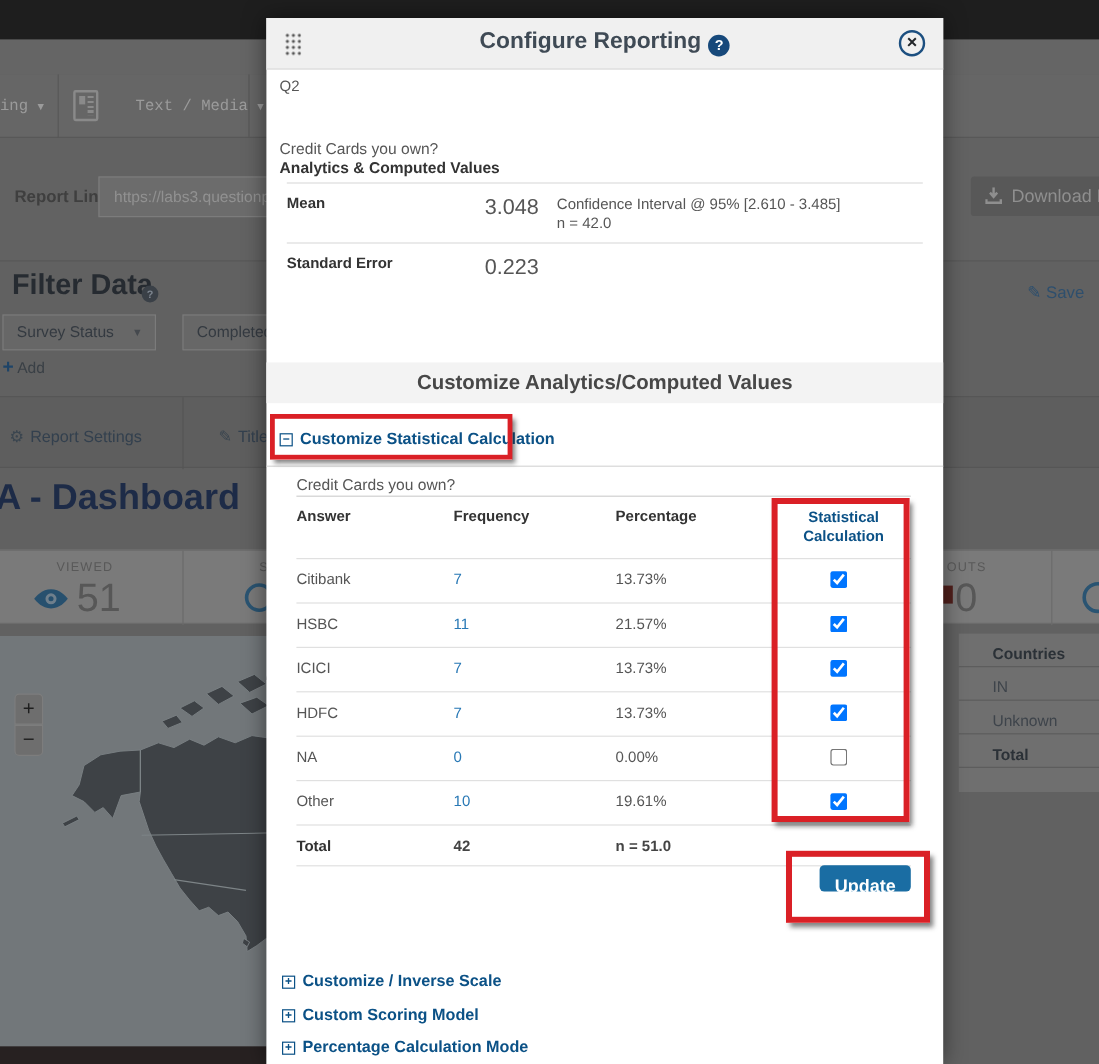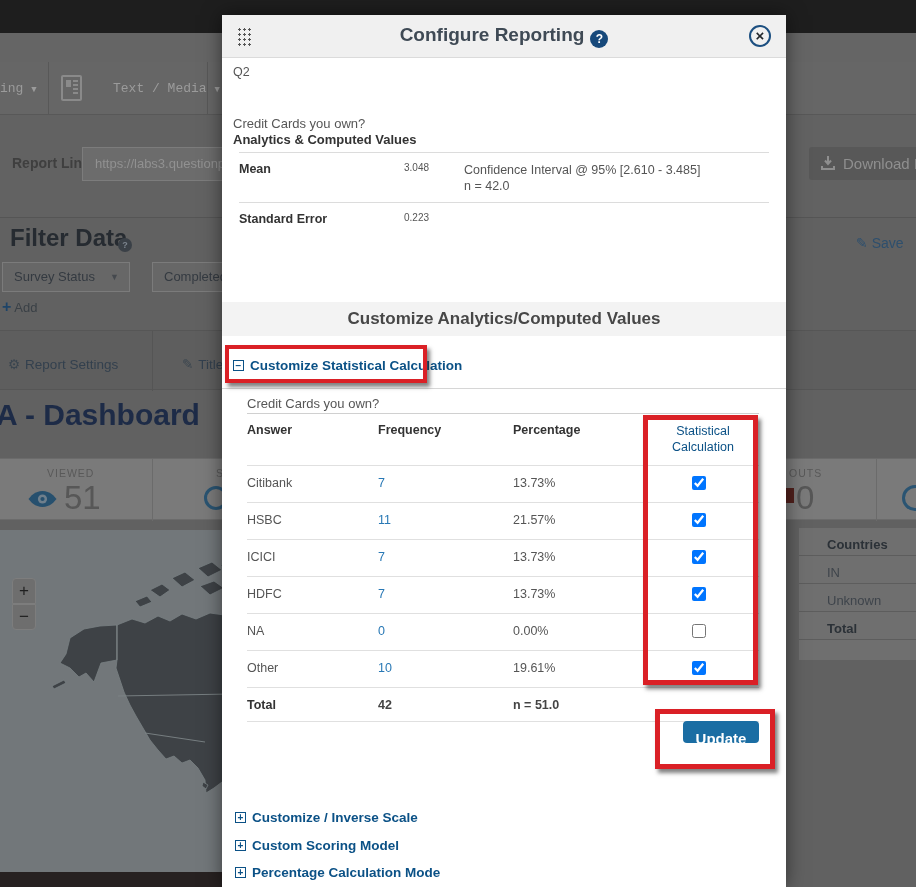--- a/index.html
+++ b/index.html
@@ -74,38 +74,38 @@
       font-size:12px; line-height:18px; text-align:center; vertical-align:-2px; margin-left:6px; }
   .close-btn { position:absolute; right:15px; top:10px; width:22px; height:22px; border-radius:50%; border:2px solid #1c4f80;
       color:#22262a; font-size:15px; font-weight:bold; text-align:center; line-height:18px; }
 
   .m-q2 { left:11px; top:50px; font-size:12.5px; color:#565656; }
   .m-qtext { left:11px; top:101px; font-size:13px; color:#565656; }
   .m-aheading { left:11px; top:117px; font-size:13px; font-weight:bold; color:#333; }
   .an-table { left:17px; top:137px; width:530px; }
   .an-row { display:flex; border-top:1px solid #dcdcdc; padding:9px 0 8px 0; }
   .an-label { width:165px; font-size:12.5px; font-weight:bold; color:#333; }
-  .an-value { width:40px; font-size:10px; color:#555; text-align:left; }
+  .an-value { width:40px; font-size:18px; color:#555; text-align:left; }
   .an-extra { margin-left:20px; font-size:12.5px; color:#555; line-height:16px; }
 
   .banner { left:0; top:287px; width:564px; height:34px; background:#f3f3f3; text-align:center; line-height:34px;
       font-size:17px; font-weight:bold; color:#474747; }
   .toggle-ic { display:inline-block; width:11px; height:11px; border:1px solid #0b5186; color:#0b5186; font-size:10px;
       line-height:9px; text-align:center; margin-right:6px; vertical-align:1px; }
   .sc-link { left:11px; top:343px; font-size:13.5px; font-weight:bold; color:#0b5186; white-space:nowrap; }
   .m-hr { left:0; top:373px; width:564px; height:1px; background:#d6d6d6; }
   .m-qtext2 { left:25px; top:381px; font-size:13px; color:#565656; }
 
   .ftable { left:25px; top:398px; width:512px; font-size:12.5px; color:#555; }
   .frow { display:flex; border-bottom:1px solid #e0e0e0; }
   .frow.head { border-top:1px solid #d0d0d0; font-weight:bold; color:#333; }
   .c1 { width:131px; } .c2 { width:135px; } .c3 { width:134px; } .c4 { width:112px; text-align:center; }
   .frow > div { padding-top:10px; padding-bottom:9px; }
   .frow.head > div { padding-top:9px; padding-bottom:10px; }
-  .stat-head { color:#0b5186; line-height:16px; font-weight:normal; }
+  .stat-head { color:#0b5186; line-height:16px; font-weight:bold; }
   .freq a { color:#2878b5; text-decoration:none; }
   .frow input[type=checkbox] { width:14px; height:14px; margin:0 0 0 -8px; }
   .frow.totalrow { font-weight:bold; color:#444; }
   .frow.totalrow .c1 { color:#333; }
 
   .update-btn { left:461px; top:706px; width:76px; height:22px; background:#1a6da3; border-radius:4px; color:#fff;
       font-size:15px; font-weight:bold; text-align:center; line-height:36px; }
   .b-link { font-size:13.5px; font-weight:bold; color:#0b5186; white-space:nowrap; }
 
   

